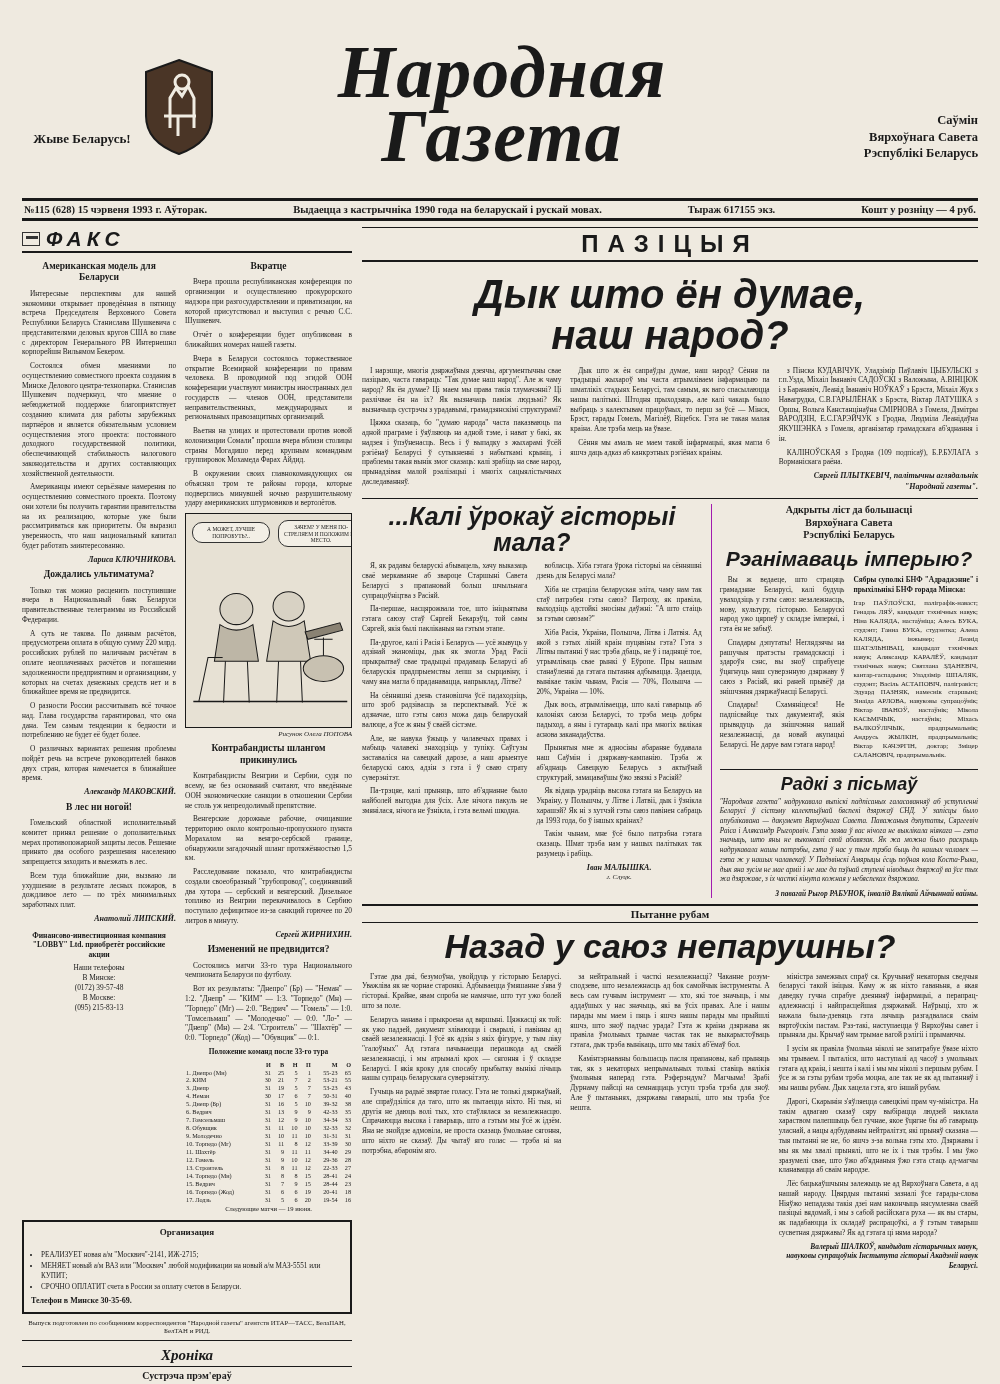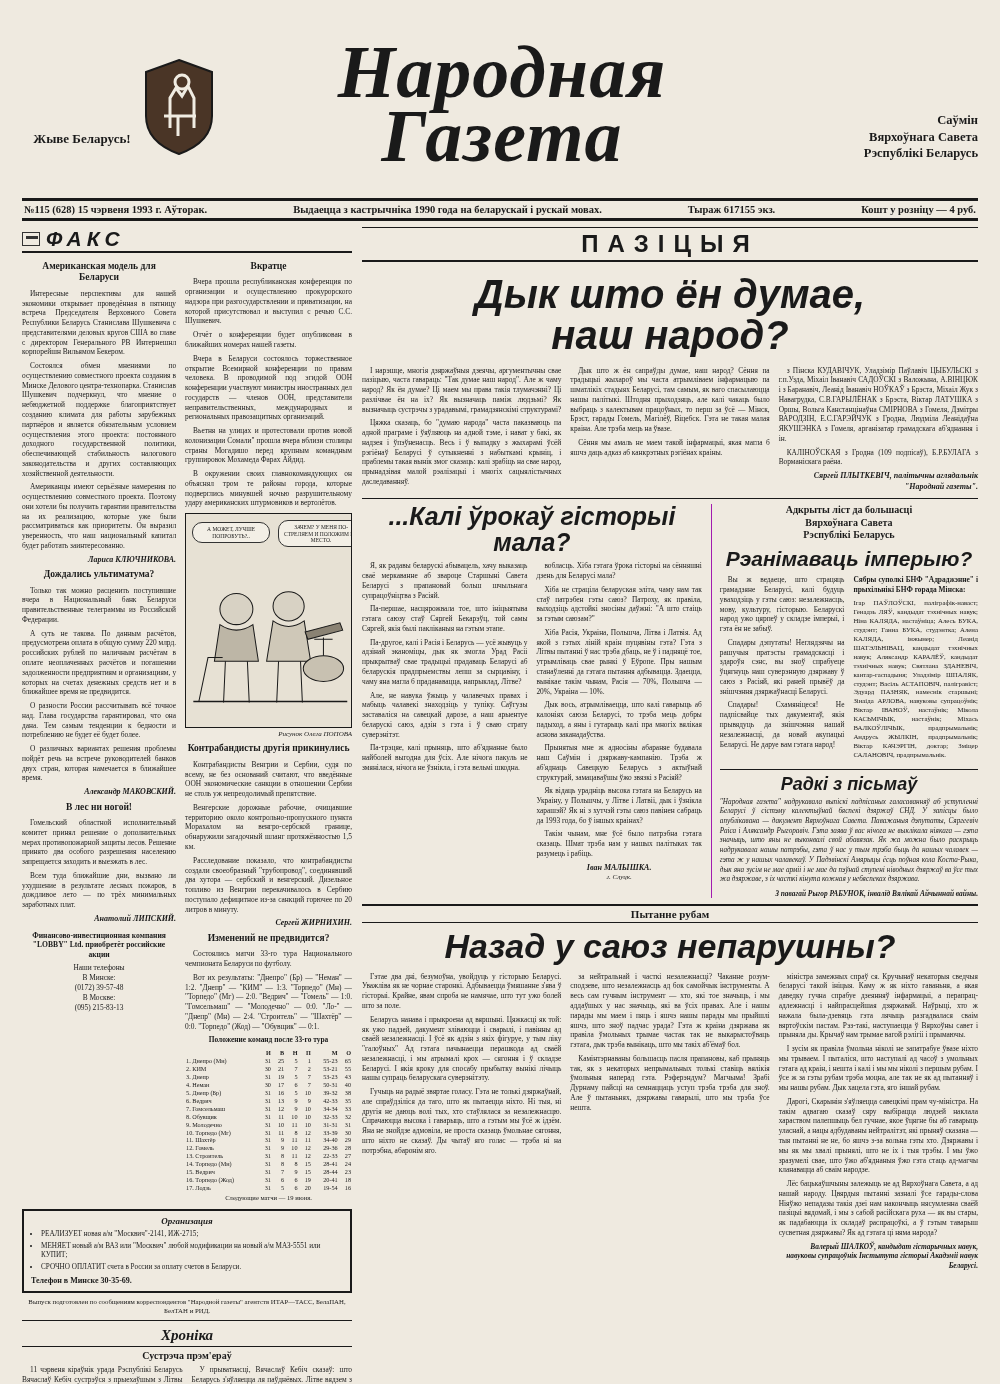--- a/index.html
+++ b/index.html
@@ -57,21 +57,21 @@
   .cap { font-size:7px; text-align:right; font-style:italic; margin:2px 0 4px; }
 
   
   table.standings { width:100%; border-collapse:collapse; font-size:6.2px; }
   table.standings td { padding:0 1px; line-height:1.28; }
   table.standings td.nm { text-align:left; width:44%; }
   table.standings td.n { text-align:right; }
 
   
   .adbox { border:2px solid #1a1a1a; padding:5px 7px; margin-top:6px; font-size:7.2px; line-height:1.3; }
-  .adbox .adttl { text-align:center; font-weight:bold; font-style:italic; font-size:9px; margin-bottom:3px; }
+  .adbox .adttl { text-align:center; font-weight:bold; font-size:9px; margin-bottom:12px; }
   .adbox ul { margin:0; padding-left:10px; }
   .adbox li { margin-bottom:2px; }
   .adbox .foot { text-align:left; font-weight:bold; font-size:8px; margin-top:4px; }
 
   .krnk { text-align:center; font-style:italic; font-weight:bold; font-size:15px; margin:6px 0 2px; }
   .subh { text-align:center; font-weight:bold; font-size:10px; margin:3px 0 4px; }
 
   .italic-note { font-style:italic; font-size:7.2px; line-height:1.35; text-align:justify; }
   .right-ital { text-align:right; font-style:italic; font-weight:bold; font-size:7.4px; margin-top:4px; }
 
@@ -179,21 +179,21 @@
                 <path d="M130 120 l38 -10 l3 8 -38 10 z" fill="#8a8273"></path>
                 <path d="M8 196 h168" stroke-width="1.6"></path>
                 <path d="M14 196 l10 -48 l16 0"></path>
                 <ellipse cx="150" cy="160" rx="22" ry="14" fill="#c8c1b1"></ellipse>
                 <path d="M150 146 l0 -20 M140 128 l20 0"></path>
               </g>
             </svg>
           </div>
           <div class="cap">Рисунок Олега ПОПОВА</div>
 
-          <div class="ttl sm">Контрабандисты другія прикинулись</div>
+          <div class="ttl sm">Контрабандисты шлангом прикинулись</div>
           <p>Контрабандисты Венгрии и Сербии, судя по всему, не без оснований считают, что введённые ООН экономические санкции в отношении Сербии не столь уж непреодолимый препятствие.</p>
           <p>Венгерские дорожные рабочие, очищавшие территорию около контрольно-пропускного пункта Морахалом на венгро-сербской границе, обнаружили загадочный шланг протяжённостью 1,5 км.</p>
           <p>Расследование показало, что контрабандисты создали своеобразный "трубопровод", соединявший два хутора — сербский и венгерский. Дизельное топливо из Венгрии перекачивалось в Сербию поступало дефицитное из-за санкций горючее по 20 литров в минуту.</p>
           <div class="sig">Сергей ЖИРНИХИН.</div>
 
           <div class="ttl sm">Изменений не предвидится?</div>
           <p>Состоялись матчи 33-го тура Национального чемпионата Беларуси по футболу.</p>
           <p>Вот их результаты: "Днепро" (Бр) — "Неман" — 1:2. "Днепр" — "КИМ" — 1:3. "Торпедо" (Мн) — "Торпедо" (Мг) — 2:0. "Ведрич" — "Гомель" — 1:0. "Гомсельмаш" — "Молодечно" — 0:0. "Ло-" — "Днепр" (Мн) — 2:4. "Строитель" — "Шахтёр" — 0:0. "Торпедо" (Жод) — "Обувщик" — 0:1.</p>
           <p class="noind" style="text-align:center;font-weight:bold;">Положение команд после 33-го тура</p>
 
@@ -424,20 +424,21 @@
 
       <div class="two">
 
         <div style="width:56%;">
           <div class="headline h-med" style="margin-bottom:6px;">...Калі ўрокаў гісторыі мала?</div>
           <div class="two">
             <div class="c" style="width:50%;">
               <p>Я, як радавы беларускі абывацель, хачу выказаць сваё меркаванне аб звароце Старшыні Савета Беларусі з прапановай больш шчыльнага супрацоўніцтва з Расіяй.</p>
               <p>Па-першае, насцярожвала тое, што ініцыятыва гэтага саюзу стаў Сяргей Бекарэўц, той самы Сяргей, якія былі пакліканыя на гэтым этапе.</p>
               <p>Па-другое, калі і Расія і Беларусь — усё жывуць у адзінай эканоміцы, дык як змогла Урад Расіі прыкрытваў свае традыцыі прадаваць Беларусі аб беларускія прадпрыемствы лепш за сырцавіну, і чаму яна магла б праданавацца, напрыклад, Літве?</p>
+              <p>На сённяшні дзень становішча ўсё падаходзіць, што зроб радзівасць за перспектывай. Усё ж адзначае, што гэты саюз можа даць беларускай валюце, а ўсе ж яны ў сваёй сістэме.</p>
               <p>Але, не навука ўжыць у чалавечых правах і мабыць чалавекі знаходзіць у тупіку. Саўгузы заставаліся на савецкай дарозе, а наш арыентуе беларускі саюз, адзін з гэта і ў сваю страту суверэнітэт.</p>
               <p>Па-трэцяе, калі прыняць, што аб'яднанне было найболей выгодна для ўсіх. Але нічога пакуль не змянілася, нічога не ўзнікла, і гэта вельмі шкодна.</p>
             </div>
             <div class="c" style="width:50%;">
               <p>вобласць. Хіба гэтага ўрока гісторыі на сённяшні дзень для Беларусі мала?</p>
               <p>Хіба не страціла беларуская эліта, чаму нам так стаў патрэбен гэты саюз? Патроху, як правіла, выходзіць адстойкі зносіны даўжні: "А што стаіць за гэтым саюзам?"</p>
               <p>Хіба Расія, Украіна, Польшча, Літва і Латвія. Ад якой з гэтых ліній краін пуцявіны гэта? Гэта з Літвы пытанні ў нас трэба дбаць, не ў і падняцё тое, утрымліваць свае рынкі ў Еўропе. Пры нашым станаўленні да гэтага пытання адбывацца. Здаецца, вынікае такім чынам, Расія — 70%, Польшча — 20%, Украіна — 10%.</p>
               <p>Дык вось, атрымліваецца, што калі гаварыць аб калоніях саюза Беларусі, то трэба мець добры падыход, а яны і гутарыць калі пра многіх вялікая аснова заканадаўства.</p>
               <p>Прынятыя мне ж адносіны абараняе будавала наш Саўмін і дзяржаву-кампанію. Трэба ж аб'яднаць Савецкую Беларусь з актыўнай структурай, замацаваўшы ўжо звязкі з Расіяй?</p>
               <p>Як відаць урадніць высока гэтага на Беларусь на Украіну, у Польшчы, у Літве і Латвіі, дык і ўзнікла харашэй? Як ні з хутчэй гэты саюз павінен сабраць да 1993 года, бо ў іншых краінах?</p>

